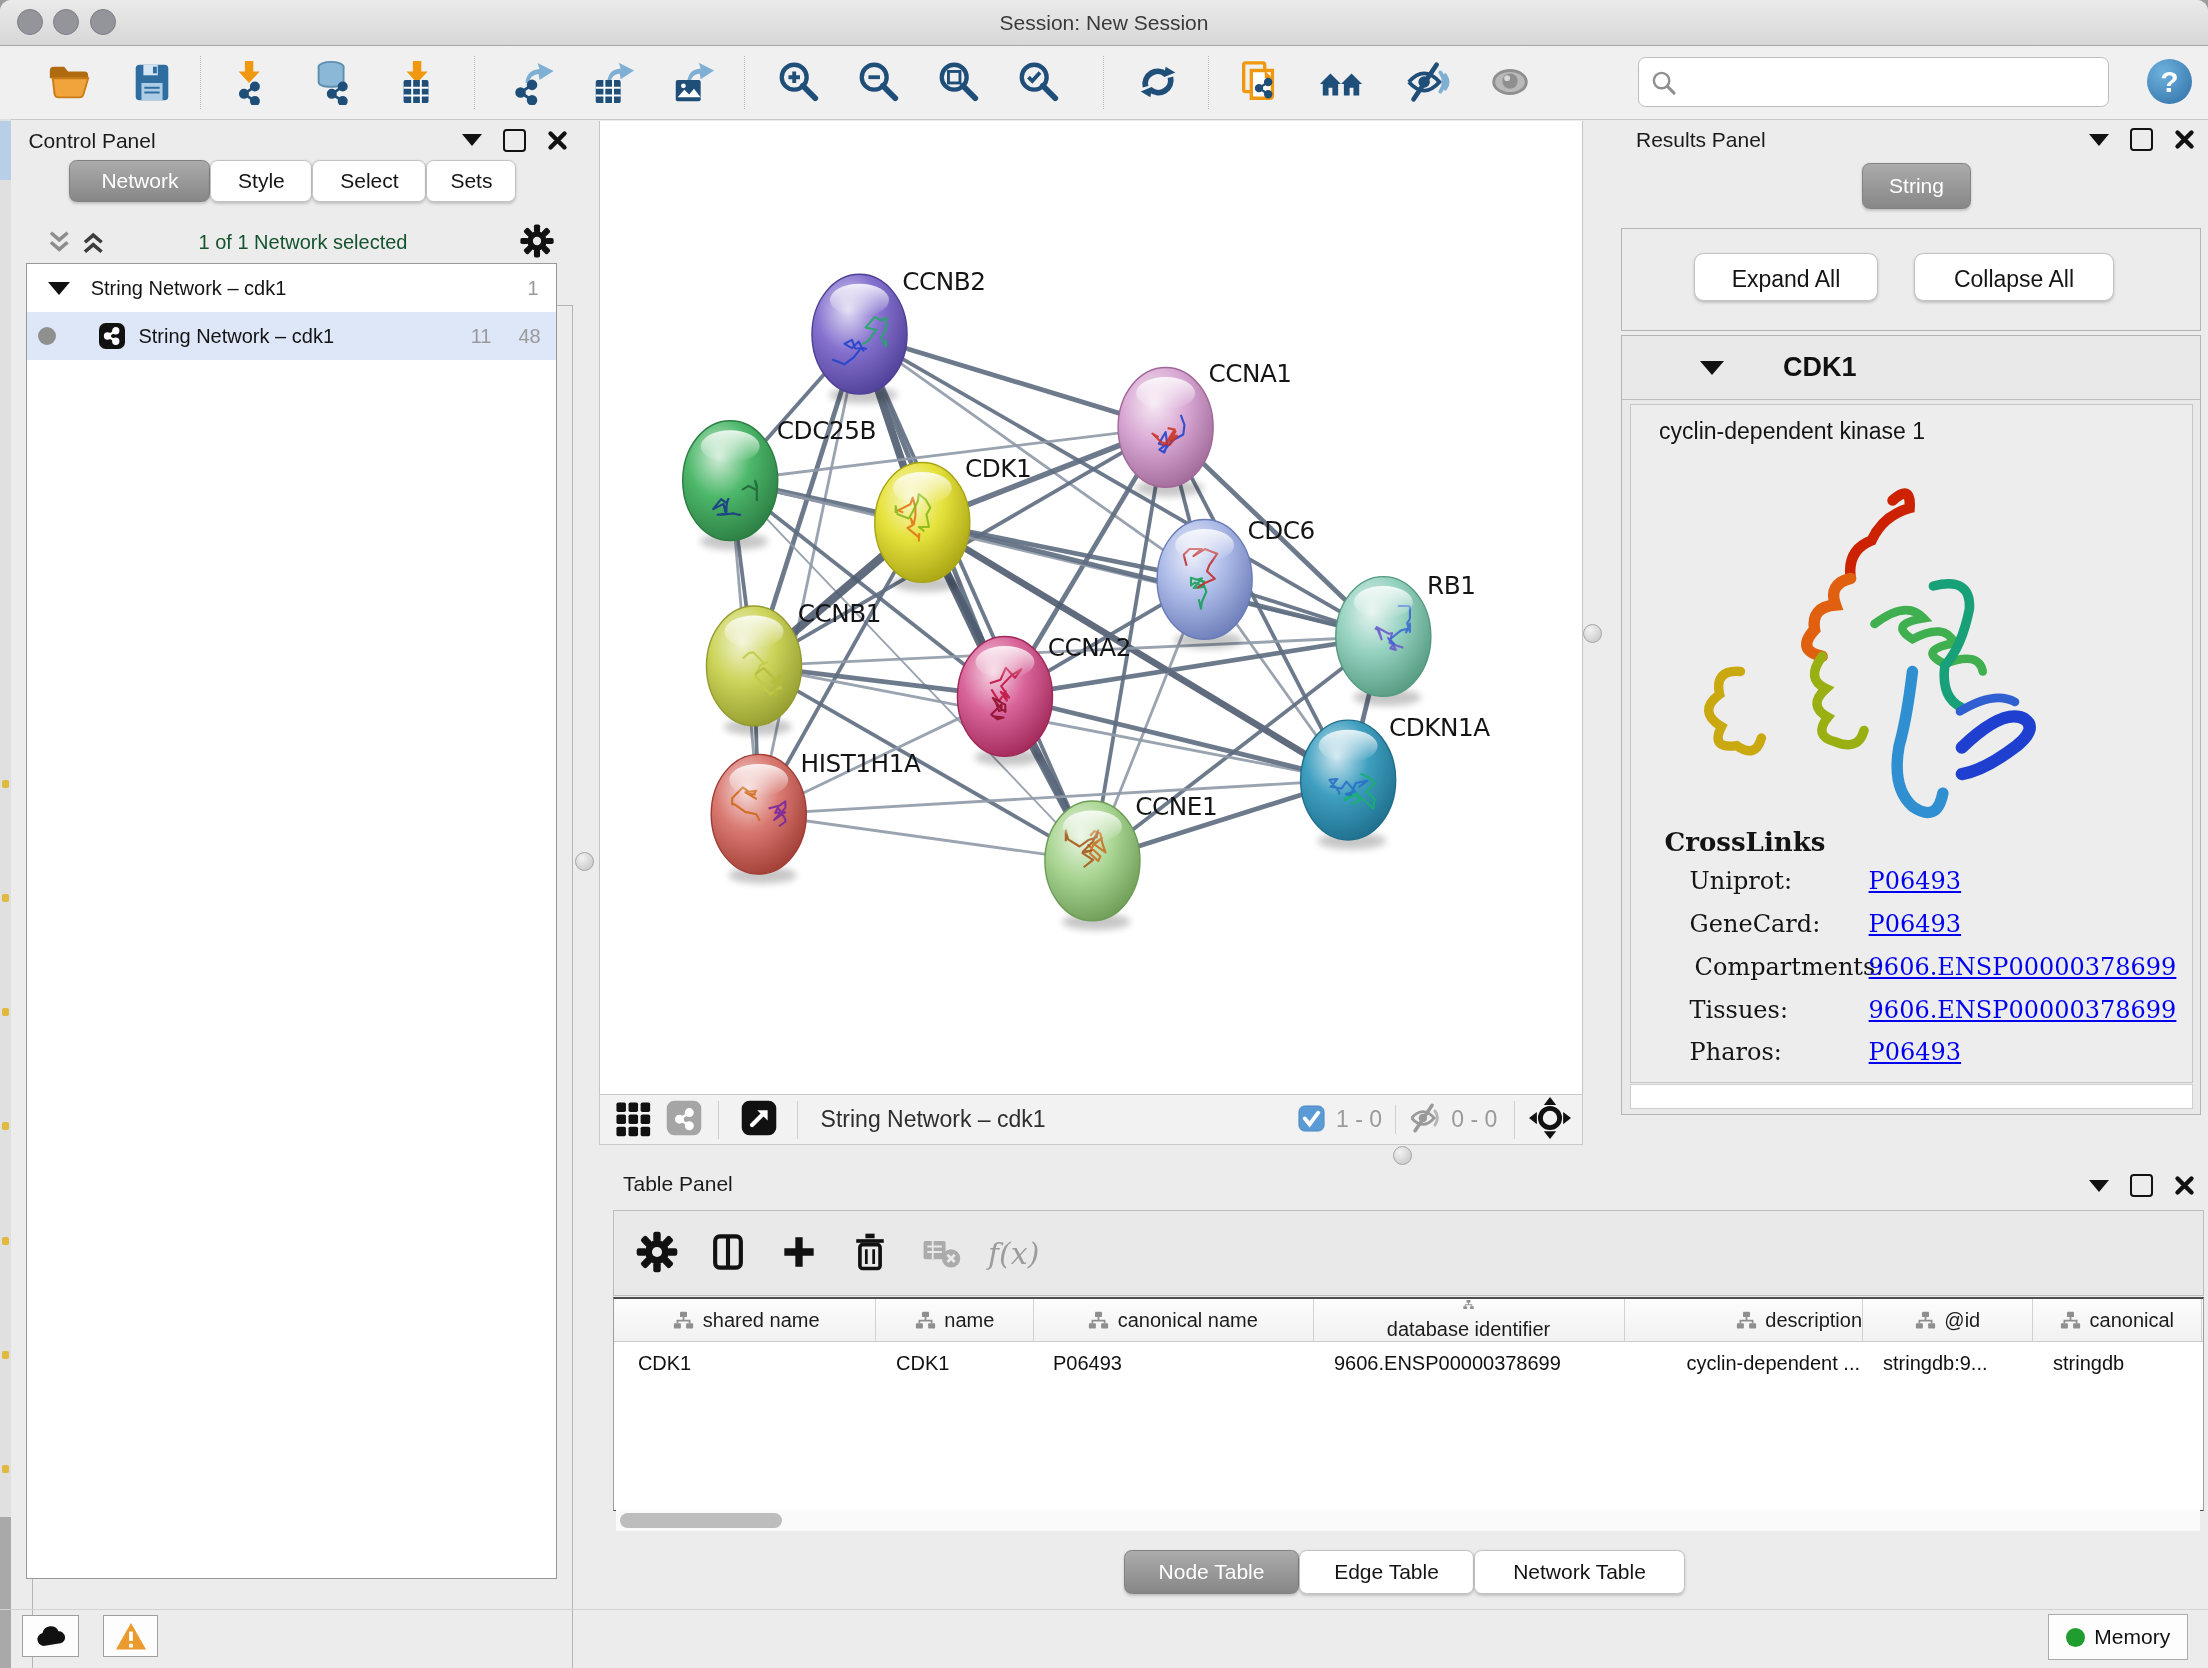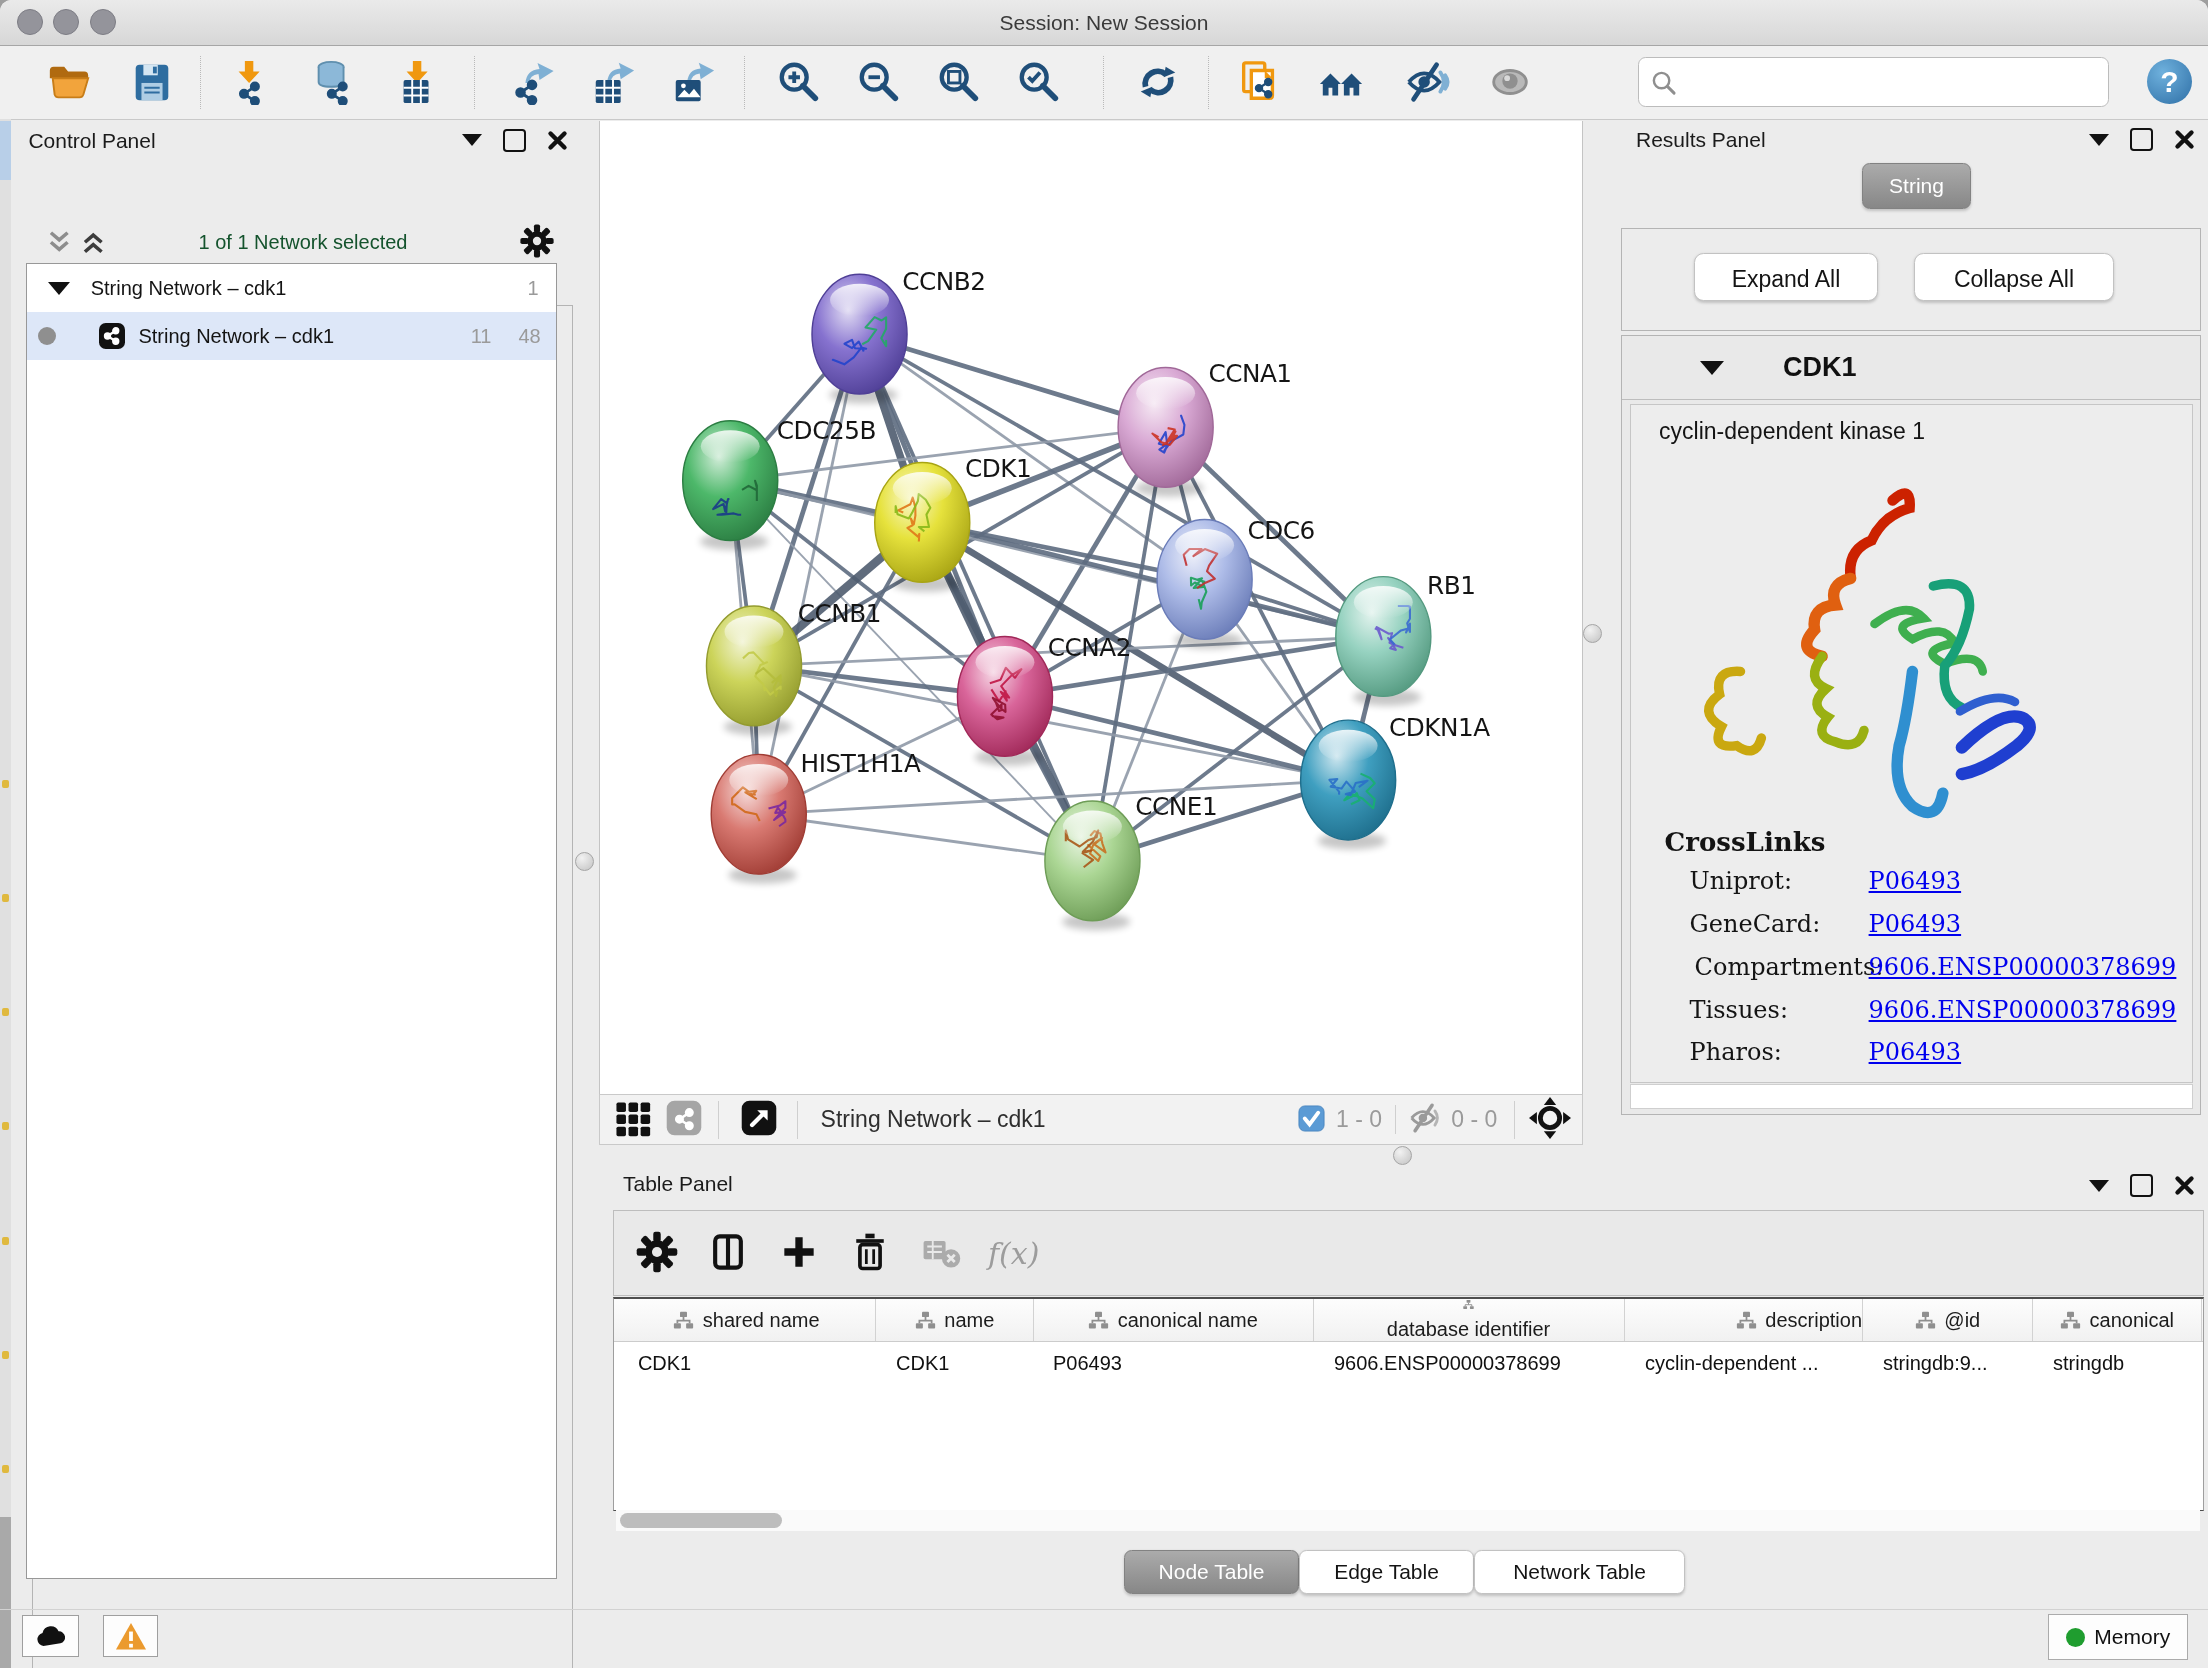--- a/index.html
+++ b/index.html
@@ -256,20 +256,26 @@
     <span class="winicons" style="left:451px;top:9.5px">
       <span class="tri"></span>
       <span class="sq"></span>
       <svg viewBox="0 0 24 24">
         <path d="M4 4 L20 20 M20 4 L4 20" stroke="#111" stroke-width="5" stroke-linecap="round"></path>
         </svg>
     </span>
 
     <div class="cp-box"></div>
 
+    <div class="tabrow" style="left:58px;top:41px">
+      <div class="tab sel" style="width:139px">Network</div>
+      <div class="tab" style="width:100px">Style</div>
+      <div class="tab" style="width:112px">Select</div>
+      <div class="tab" style="width:88px">Sets</div>
+    </div>
 
     <div class="cp-status" style="left:22px;top:98px;width:535px">
       <svg width="28.5" height="28.5" viewBox="0 0 24 24" style="margin-left:11.4px">
         <path d="M5 4 l7 6 7-6 M5 12 l7 6 7-6" fill="none" stroke="#8d8d8d" stroke-width="3"></path>
         </svg>
       <svg width="28.5" height="28.5" viewBox="0 0 24 24" style="margin-left:5.7px">
         <path d="M5 20 l7-6 7 6 M5 12 l7-6 7 6" fill="none" stroke="#3c3c3c" stroke-width="3"></path>
         </svg>
       <span class="txt" style="margin-left:91px">1 of 1 Network selected</span>
       <span style="margin-left:auto;margin-right:13.3px" id="cp-gear"><svg width="36" height="36" viewBox="-13 -13 26 26">
@@ -763,21 +769,21 @@
               <path d="M13 8 v4 M6 15 v-3 h14 v3" fill="none" stroke="#8f8f8f" stroke-width="2"></path>
             </svg>
             <span>canonical</span>
           </div>
         </div>
       <div id="tbody">
           <div class="td" style="left: 2.9px; width: 235px;">CDK1</div>
           <div class="td" style="left: 261px; width: 135px;">CDK1</div>
           <div class="td" style="left: 418px; width: 258px;">P06493</div>
           <div class="td" style="left: 699px; width: 288px;">9606.ENSP00000378699</div>
-          <div class="td" style="left: 1010px; width: 215px;">cyclin-dependent ...</div>
+          <div class="td" style="left: 1010px; width: 215px; text-align: right;">cyclin-dependent ...</div>
           <div class="td" style="left: 1248px; width: 147px;">stringdb:9...</div>
           <div class="td" style="left: 1418px; width: 146px;">stringdb</div>
         </div>
     </div>
     <div class="hscroll">
         <div class="hthumb"></div>
       </div>
 
     <div class="tabrow" style="left:1124px;top:1550px">
       <div class="tab sel" style="width:173px;height:42px;line-height:42px;border-radius:7.6px">Node Table</div>

